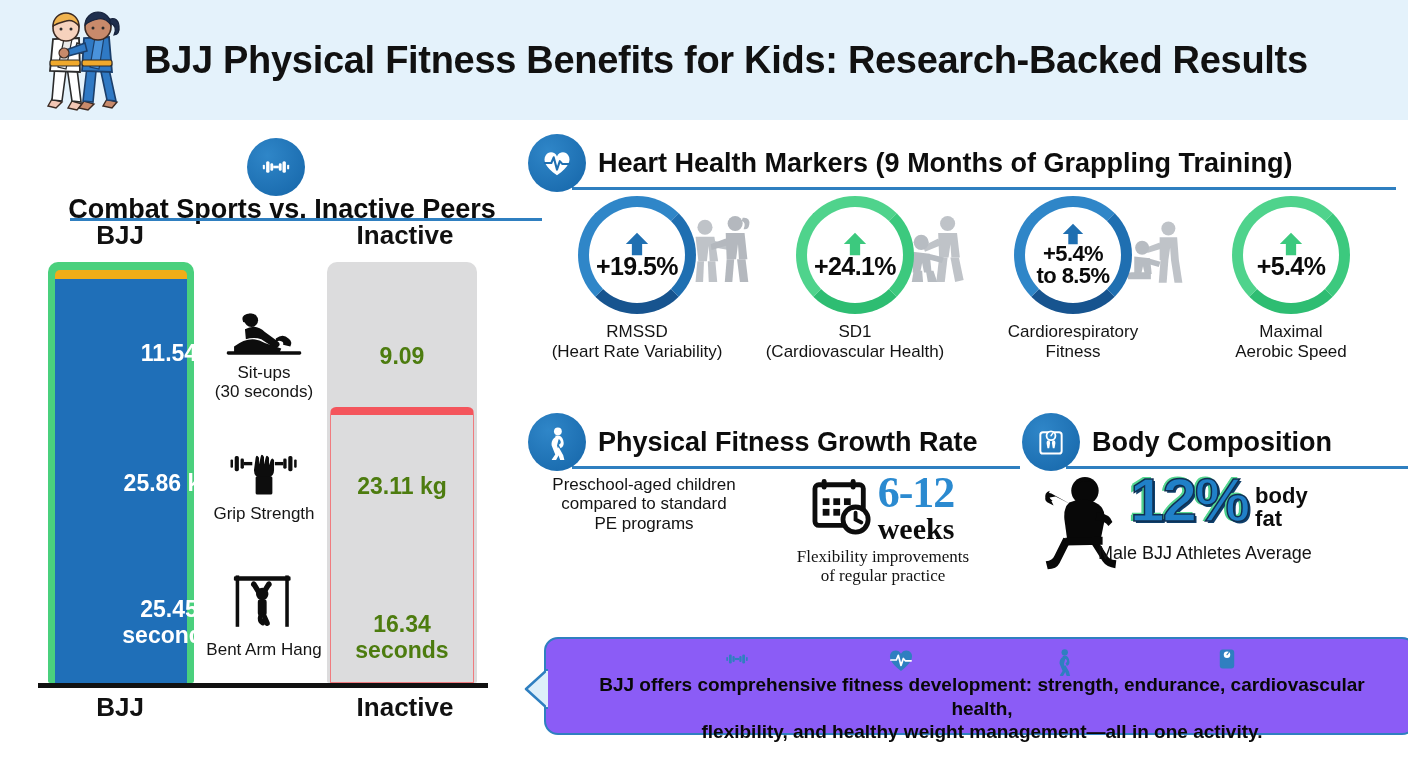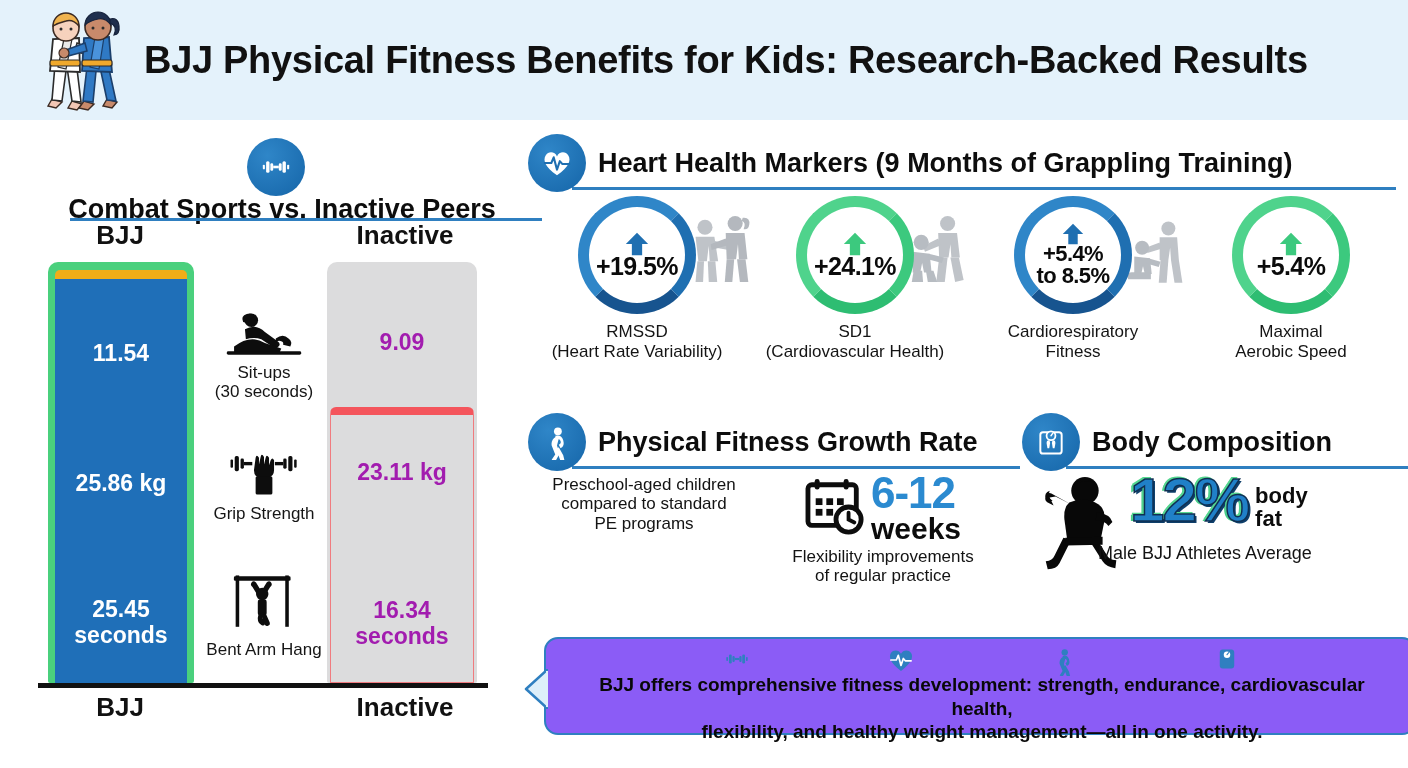--- a/index.html
+++ b/index.html
@@ -61,39 +61,40 @@
   .bar-bjj {
     position: absolute; left: 48px; top: 140px; width: 146px; height: 421px;
     background: #4ad07d; border-radius: 10px 10px 2px 2px;
     padding: 8px 7px 0 7px;
   }
   .bar-bjj-inner {
     width: 100%; height: 100%;
     background: #1f6fb8; border-radius: 5px 5px 0 0;
     border-top: 9px solid #f0ad18;
     position: relative;
+    padding-left: 48px;
   }
   .bar-ina {
     position: absolute; left: 327px; top: 140px; width: 150px; height: 421px;
     background: #dcdcdd; border-radius: 10px 10px 2px 2px;
     position: absolute;
   }
   .bar-ina-sub {
     position: absolute; left: 3px; top: 145px; width: 144px; bottom: 0;
     border: 1.5px solid #f07b7f; border-top: 8px solid #f4555c;
     border-radius: 6px 6px 0 0;
     background: transparent;
   }
 
   .bar-val {
     position: absolute; width: 100%; text-align: center;
     font-size: 23px; font-weight: bold; line-height: 1.12;
   }
   .bar-val.w { color: #fff; }
-  .bar-val.b { color: #a21caf; }
+  .bar-val.b { color: #4d7c0f; margin-top: 14px; }
 
   
   .metric-col { position: absolute; left: 200px; top: 140px; width: 128px; }
   .metric-item { text-align: center; }
   .metric-cap {
     font-size: 17px; color: #151515; line-height: 1.12; margin-top: 3px;
   }
 
   
   .hh-panel { position: absolute; left: 528px; top: 134px; width: 880px; height: 265px; }
@@ -451,21 +452,21 @@
 
     <div class="gr-row">
       <div class="gr-item" style="width:232px;">
         <div class="gr-cap">
           <div>Preschool-aged children</div>
           <div>compared to standard</div>
           <div>PE programs</div>
         </div>
       </div>
 
-      <div class="gr-item" style="width:246px;">
+      <div class="gr-item" style="width:246px;font-family:Liberation Serif, serif;">
         <div class="gr-top" style="align-items:flex-start;">
           <svg viewBox="0 0 64 60" width="62" height="58" style="margin-top:4px;">
             <rect x="10" y="2" width="5" height="11" rx="2.4" fill="#0d0d0d"></rect>
             <rect x="40" y="2" width="5" height="11" rx="2.4" fill="#0d0d0d"></rect>
             <rect x="3" y="8" width="50" height="42" rx="4" fill="none" stroke="#0d0d0d" stroke-width="5"></rect>
             <rect x="11" y="22" width="7" height="7" fill="#0d0d0d"></rect>
             <rect x="22" y="22" width="7" height="7" fill="#0d0d0d"></rect>
             <rect x="33" y="22" width="7" height="7" fill="#0d0d0d"></rect>
             <rect x="11" y="33" width="7" height="7" fill="#0d0d0d"></rect>
             <rect x="22" y="33" width="7" height="7" fill="#0d0d0d"></rect>

